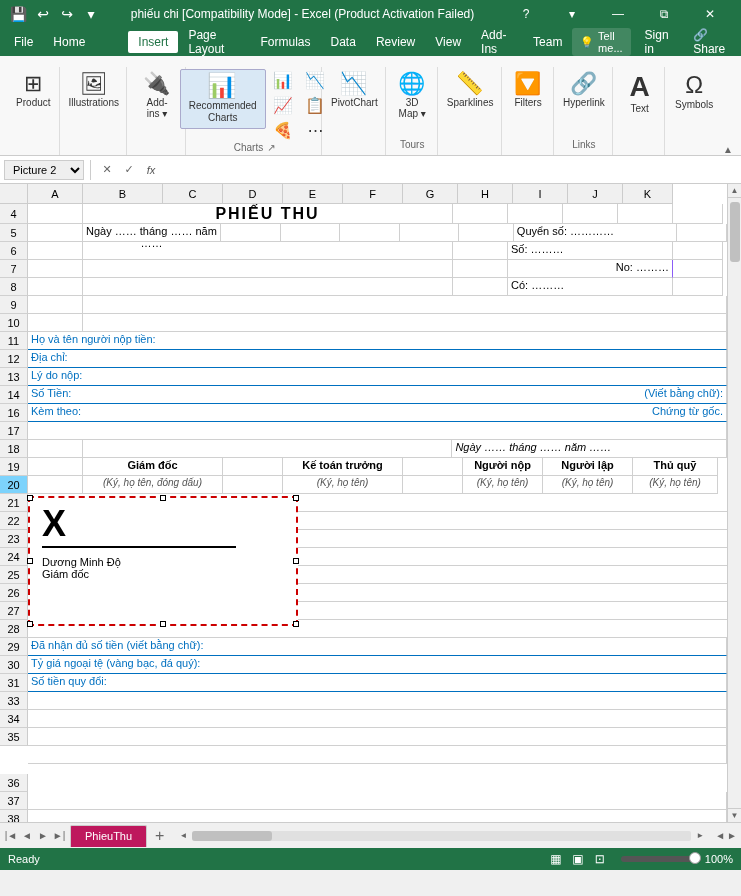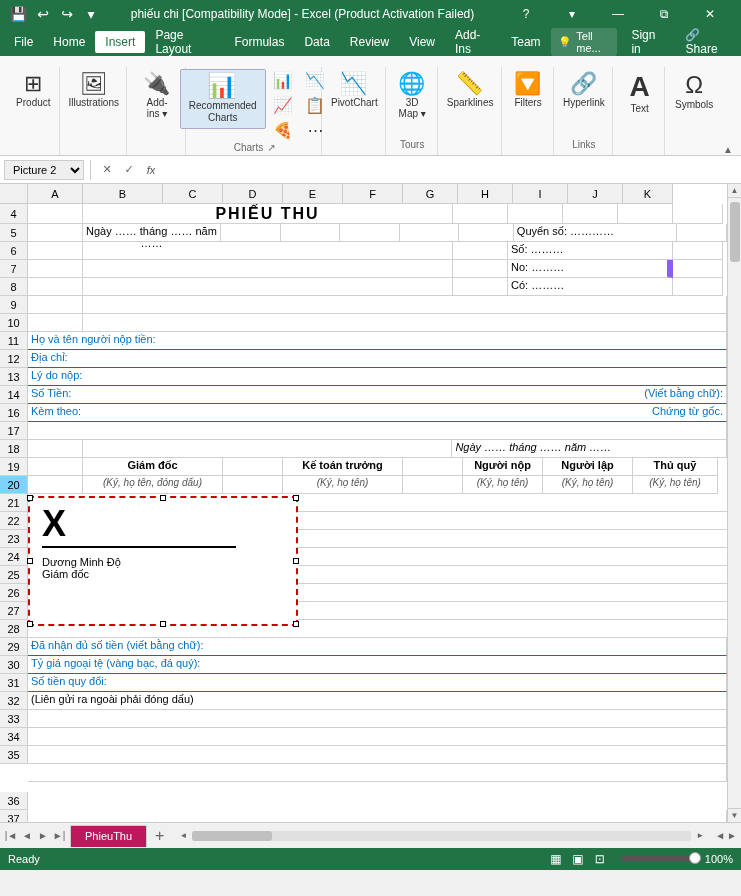--- a/index.html
+++ b/index.html
@@ -28,21 +28,21 @@
       align-items: center;
       padding: 0 4px;
     }
     .menu-item {
       color: white;
       padding: 4px 10px;
       font-size: 12px;
       cursor: pointer;
       border-radius: 2px;
     }
-    .menu-item.active { background: white; color: #217346; }
+    .menu-item.active { background: white; color: #217346; margin-left: 33px; }
 
     
     .ribbon {
       background: #f8f8f8;
       border-bottom: 1px solid #ccc;
       padding: 4px 8px 0;
       display: flex;
       align-items: flex-end;
       gap: 2px;
       min-height: 100px;
@@ -377,21 +377,21 @@
           <div style="width:55px; border-right:1px solid #d0d0d0; border-bottom:1px solid #d0d0d0; height:18px;"></div>
           <div style="width:165px; border-right:1px solid #d0d0d0; border-bottom:1px solid #d0d0d0; height:18px; padding:1px 3px; font-size:11px;">Số: ………</div>
           <div style="width:50px; border-right:1px solid #d0d0d0; border-bottom:1px solid #d0d0d0; height:18px;"></div>
         </div>
 
         <div style="display:flex;">
           <div style="width:28px; min-width:28px; background:#f0f0f0; border-right:1px solid #ccc; border-bottom:1px solid #d0d0d0; height:18px; display:flex; align-items:center; justify-content:center; font-size:11px;">7</div>
           <div style="width:55px; border-right:1px solid #d0d0d0; border-bottom:1px solid #d0d0d0; height:18px;"></div>
           <div style="width:370px; border-right:1px solid #d0d0d0; border-bottom:1px solid #d0d0d0; height:18px;"></div>
           <div style="width:55px; border-right:1px solid #d0d0d0; border-bottom:1px solid #d0d0d0; height:18px;"></div>
-          <div style="width:165px; border-right:6px solid #8b5cf6; border-bottom:1px solid #d0d0d0; height:18px; padding:1px 3px; font-size:11px;">No: ………</div>
+          <div style="width:165px; border-right:1px solid #8b5cf6; border-bottom:1px solid #d0d0d0; height:18px; padding:1px 3px; font-size:11px;text-align:right;">No: ………</div>
           <div style="width:50px; border-right:1px solid #d0d0d0; border-bottom:1px solid #d0d0d0; height:18px;"></div>
         </div>
 
         <div style="display:flex;">
           <div style="width:28px; min-width:28px; background:#f0f0f0; border-right:1px solid #ccc; border-bottom:1px solid #d0d0d0; height:18px; display:flex; align-items:center; justify-content:center; font-size:11px;">8</div>
           <div style="width:55px; border-right:1px solid #d0d0d0; border-bottom:1px solid #d0d0d0; height:18px;"></div>
           <div style="width:370px; border-right:1px solid #d0d0d0; border-bottom:1px solid #d0d0d0; height:18px;"></div>
           <div style="width:55px; border-right:1px solid #d0d0d0; border-bottom:1px solid #d0d0d0; height:18px;"></div>
           <div style="width:165px; border-right:1px solid #d0d0d0; border-bottom:1px solid #d0d0d0; height:18px; padding:1px 3px; font-size:11px;">Có: ………</div>
           <div style="width:50px; border-right:1px solid #d0d0d0; border-bottom:1px solid #d0d0d0; height:18px;"></div>
@@ -545,24 +545,20 @@
         <div style="display:flex;">
           <div style="width:28px; min-width:28px; background:#f0f0f0; border-right:1px solid #ccc; border-bottom:1px solid #d0d0d0; height:18px; display:flex; align-items:center; justify-content:center; font-size:11px;">30</div>
           <div style="width:700px; border-right:1px solid #d0d0d0; border-bottom:1px solid #0070c0; height:18px; padding:1px 3px; font-size:11px; color:#0070c0;">Tỷ giá ngoại tệ (vàng bạc, đá quý):</div>
         </div>
 
         <div style="display:flex;">
           <div style="width:28px; min-width:28px; background:#f0f0f0; border-right:1px solid #ccc; border-bottom:1px solid #d0d0d0; height:18px; display:flex; align-items:center; justify-content:center; font-size:11px;">31</div>
           <div style="width:700px; border-right:1px solid #d0d0d0; border-bottom:1px solid #0070c0; height:18px; padding:1px 3px; font-size:11px; color:#0070c0;">Số tiền quy đổi:</div>
         </div>
 
-        <div style="display:flex;">
-          <div style="width:28px; min-width:28px; background:#f0f0f0; border-right:1px solid #ccc; border-bottom:1px solid #d0d0d0; height:18px; display:flex; align-items:center; justify-content:center; font-size:11px;">32</div>
-          <div style="width:700px; border-right:1px solid #d0d0d0; border-bottom:1px solid #d0d0d0; height:18px; padding:1px 3px; font-size:11px;">(Liên gửi ra ngoài phải đóng dấu)</div>
-        </div>
 
         <div style="display:flex;">
             <div style="width:28px; min-width:28px; background:#f0f0f0; border-right:1px solid #ccc; border-bottom:1px solid #d0d0d0; height:18px; display:flex; align-items:center; justify-content:center; font-size:11px;">33</div>
             <div style="width:700px; border-right:1px solid #d0d0d0; border-bottom:1px solid #d0d0d0; height:18px;"></div>
           </div>
         <div style="display:flex;">
             <div style="width:28px; min-width:28px; background:#f0f0f0; border-right:1px solid #ccc; border-bottom:1px solid #d0d0d0; height:18px; display:flex; align-items:center; justify-content:center; font-size:11px;">34</div>
             <div style="width:700px; border-right:1px solid #d0d0d0; border-bottom:1px solid #d0d0d0; height:18px;"></div>
           </div>
         <div style="display:flex;">

